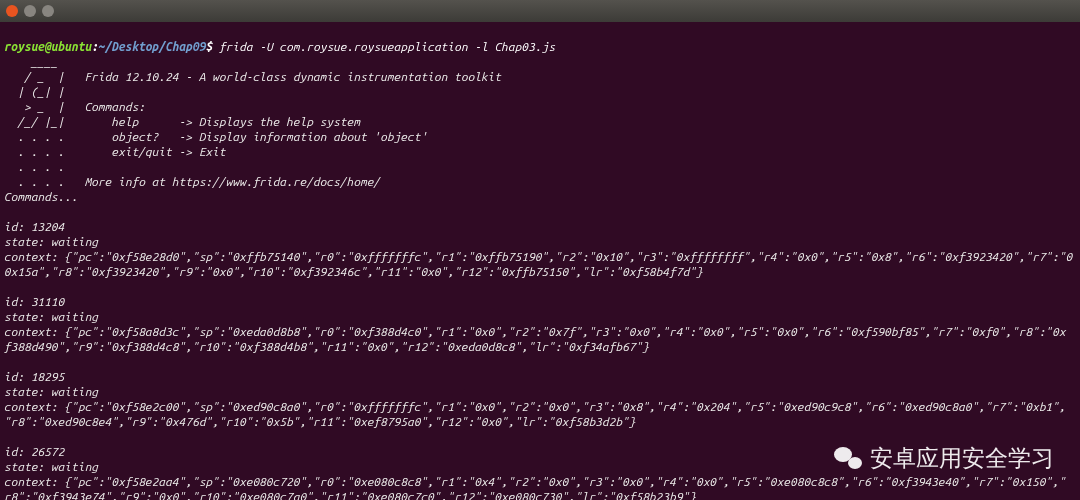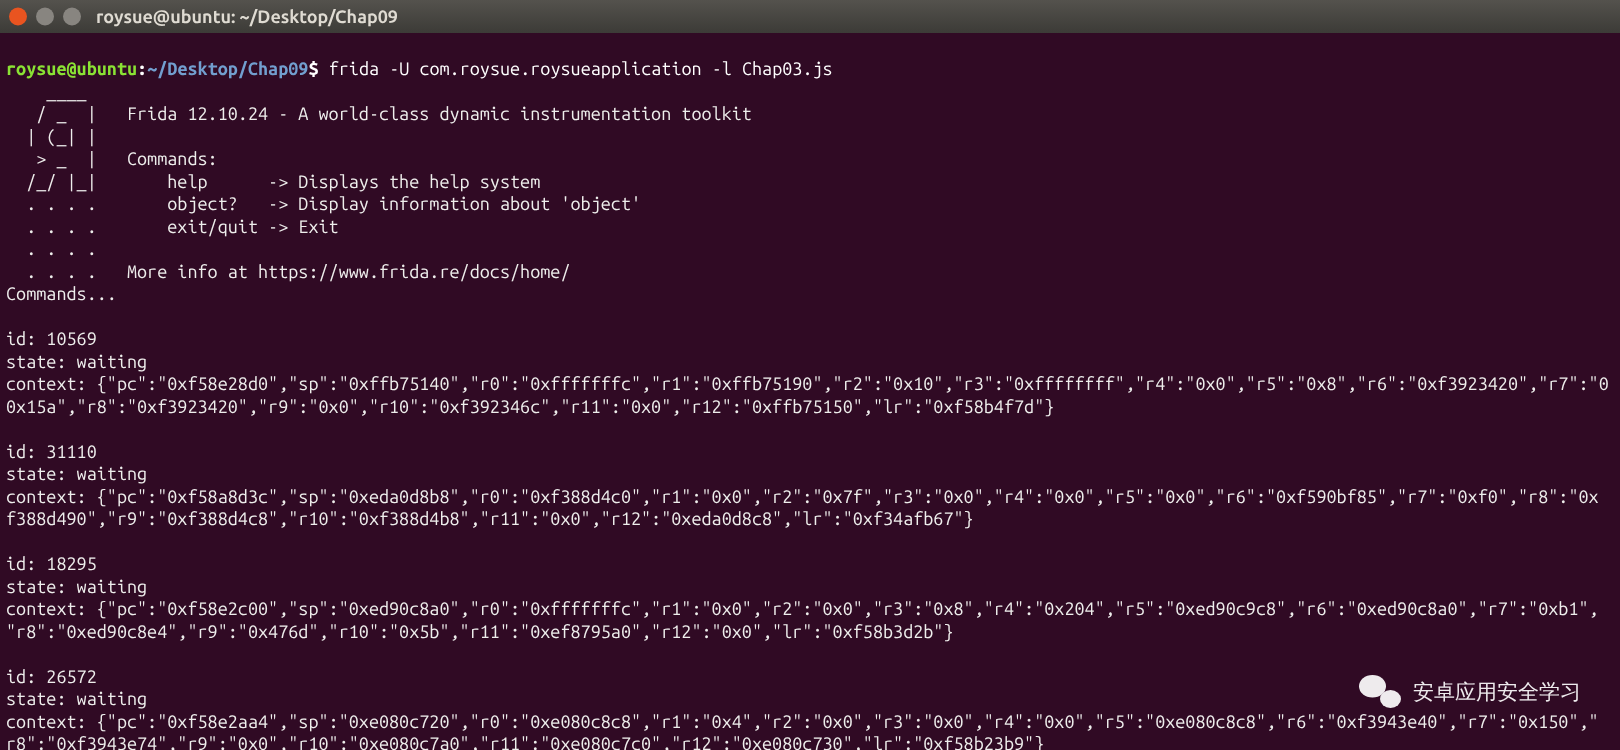--- a/index.html
+++ b/index.html
@@ -42,21 +42,21 @@
   .terminal {
     padding: 2px 4px;
     line-height: 15px;
     white-space: pre;
     color: #eeeeec;
   }
   .prompt-user { color: #8ae234; font-weight: bold; }
   .prompt-path { color: #729fcf; font-weight: bold; }
   .prompt-sep { color: #ffffff; font-weight: bold;}
   .cmd { color: #ffffff; }
-  .line { white-space: pre; }
+  .line { white-space: pre; font-style: italic; }
   .watermark {
     position: absolute;
     right: 26px;
     bottom: 26px;
     display: flex;
     align-items: center;
     gap: 8px;
     color: #ffffff;
     opacity: 0.92;
   }
@@ -74,49 +74,48 @@
   }
   .wechat-icon .bubble2 {
     position: absolute;
     width: 14px; height: 12px;
     background: #fff;
     border-radius: 50%;
     right: 0; bottom: 2px;
   }
   .watermark-text {
     font-family: sans-serif;
-    font-size: 14px;
+    font-size: 23px;
   }
 </style>
 </head>
 <body>
 
 <div class="titlebar">
   <div class="window-buttons">
     <span class="wbtn close"></span>
     <span class="wbtn min"></span>
     <span class="wbtn max"></span>
   </div>
-  <span>roysue@ubuntu: ~/Desktop/Chap09</span>
 </div>
 
 <div class="terminal">
 <span class="line"><span class="prompt-user">roysue@ubuntu</span><span class="prompt-sep">:</span><span class="prompt-path">~/Desktop/Chap09</span><span class="prompt-sep">$</span> <span class="cmd">frida -U com.roysue.roysueapplication -l Chap03.js</span></span>
 <span class="line">    ____</span>
 <span class="line">   / _  |   Frida 12.10.24 - A world-class dynamic instrumentation toolkit</span>
 <span class="line">  | (_| |</span>
 <span class="line">   &gt; _  |   Commands:</span>
 <span class="line">  /_/ |_|       help      -&gt; Displays the help system</span>
 <span class="line">  . . . .       object?   -&gt; Display information about 'object'</span>
 <span class="line">  . . . .       exit/quit -&gt; Exit</span>
 <span class="line">  . . . .</span>
 <span class="line">  . . . .   More info at https://www.frida.re/docs/home/</span>
 <span class="line">Commands...</span>
 <span class="line"> </span>
-<span class="line">id: 10569</span>
+<span class="line">id: 13204</span>
 <span class="line">state: waiting</span>
 <span class="line">context: {"pc":"0xf58e28d0","sp":"0xffb75140","r0":"0xfffffffc","r1":"0xffb75190","r2":"0x10","r3":"0xffffffff","r4":"0x0","r5":"0x8","r6":"0xf3923420","r7":"0</span>
 <span class="line">0x15a","r8":"0xf3923420","r9":"0x0","r10":"0xf392346c","r11":"0x0","r12":"0xffb75150","lr":"0xf58b4f7d"}</span>
 <span class="line"> </span>
 <span class="line">id: 31110</span>
 <span class="line">state: waiting</span>
 <span class="line">context: {"pc":"0xf58a8d3c","sp":"0xeda0d8b8","r0":"0xf388d4c0","r1":"0x0","r2":"0x7f","r3":"0x0","r4":"0x0","r5":"0x0","r6":"0xf590bf85","r7":"0xf0","r8":"0x</span>
 <span class="line">f388d490","r9":"0xf388d4c8","r10":"0xf388d4b8","r11":"0x0","r12":"0xeda0d8c8","lr":"0xf34afb67"}</span>
 <span class="line"> </span>
 <span class="line">id: 18295</span>

